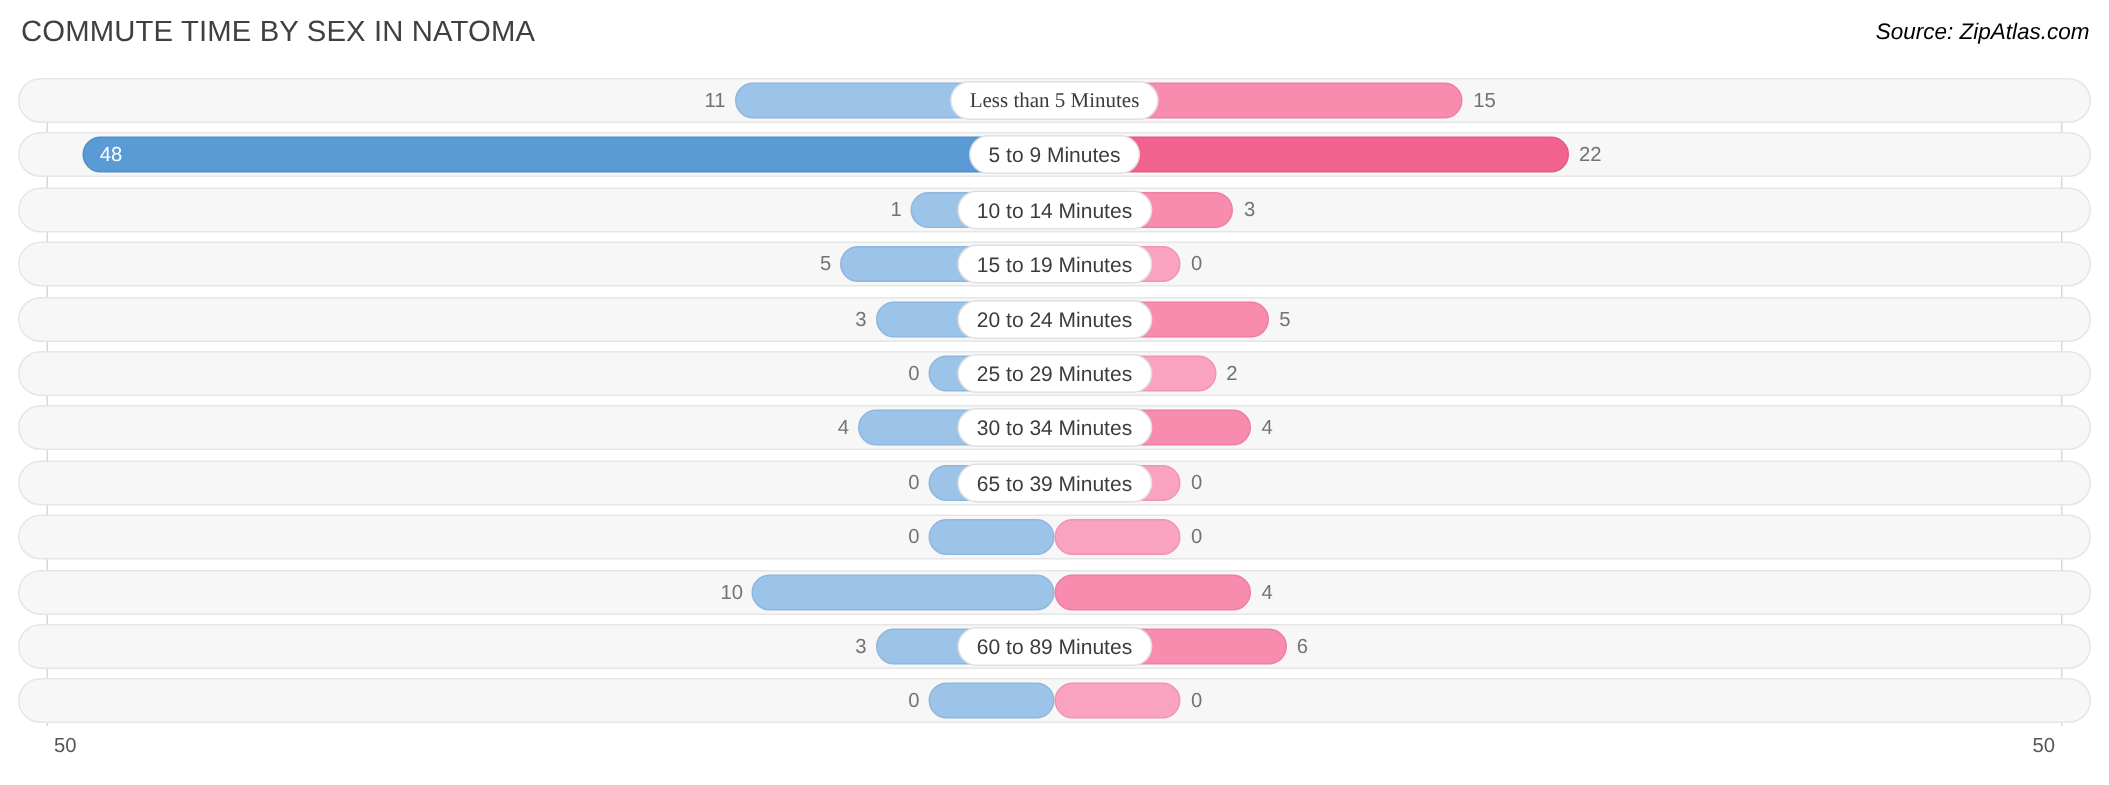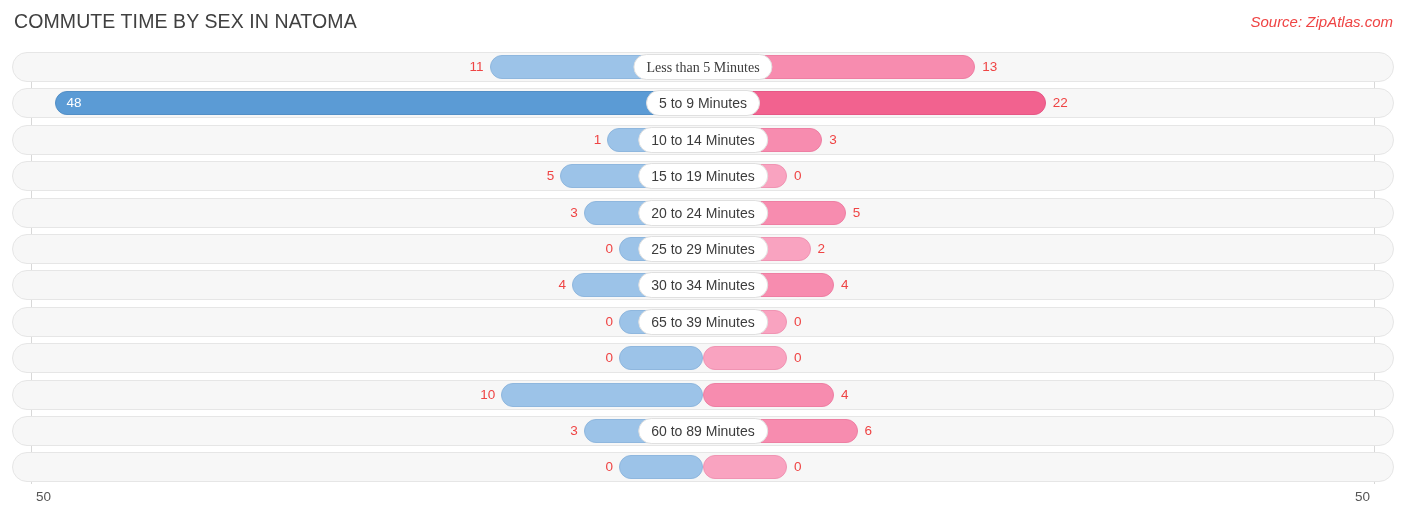--- a/index.html
+++ b/index.html
@@ -14,21 +14,21 @@
 
   
   .title{
     position:absolute;left:14px;top:10px;
     font-size:19.5px;letter-spacing:.1px;
     color:#404040;white-space:nowrap;
   }
   .source{
     position:absolute;right:13px;top:13px;
     font-size:15px;font-style:italic;
-    color:#ef4444;white-space:nowrap;text-align:center;
+    color:#000000;white-space:nowrap;text-align:center;
   }
 
   
   .plot{
     position:absolute;left:0;top:52px;
     width:1406px;height:432px;
   }
   .axis-line{
     position:absolute;top:0;width:1px;height:432px;
     background:#d8d8d8;
@@ -67,21 +67,21 @@
   .bar.female.hi{
     background:#f2628f;
     border:1px solid #e65886;
   }
   .bar.female.mid{
     background:#f craft;
   }
 
   .val{
     position:absolute;top:0;height:30px;line-height:30px;
-    font-size:13.5px;color:#ef4444;white-space:nowrap;
+    font-size:13.5px;color:#737373;white-space:nowrap;
   }
   .val.in{color:#ffffff;}
 
   .cat{
     position:absolute;top:2px;height:26px;line-height:25px;
     background:#ffffff;
     border:1px solid #e0e0e0;
     border-radius:13px;
     font-size:14px;color:#3c3c3c;
     text-align:center;white-space:nowrap;
@@ -116,21 +116,21 @@
   <div class="source">Source: ZipAtlas.com</div>
 
   <div class="plot" id="plot">
     <div class="axis-line axis-left"></div>
     <div class="axis-line axis-right"></div>
   <div class="row" style="top: 0px;">
         <div class="track"></div>
         <div class="bar male" style="left: 477.64px; width: 213.36px;"></div>
         <div class="bar female mid" style="background: rgb(247, 140, 175); border-color: rgb(238, 127, 163); left: 691px; width: 272.16px;"></div>
         <div class="val" style="right: 221.36px; left: 451.64px; width: 20px; text-align: right;">11</div>
-        <div class="val" style="left: 970.16px;">13</div>
+        <div class="val" style="left: 970.16px;">15</div>
         <div class="cat" style="left: 691px; font-family: Liberation Serif, serif;">Less than 5 Minutes</div>
       </div>
       <div class="row" style="top: 36px;">
         <div class="track"></div>
         <div class="bar male hi" style="left: 42.52px; width: 648.48px;"></div>
         <div class="bar female hi" style="left: 691px; width: 342.72px;"></div>
         <div class="val in" style="left: 54.52px;">48</div>
         <div class="val" style="left: 1040.72px;">22</div>
         <div class="cat" style="left: 691px;">5 to 9 Minutes</div>
       </div>

